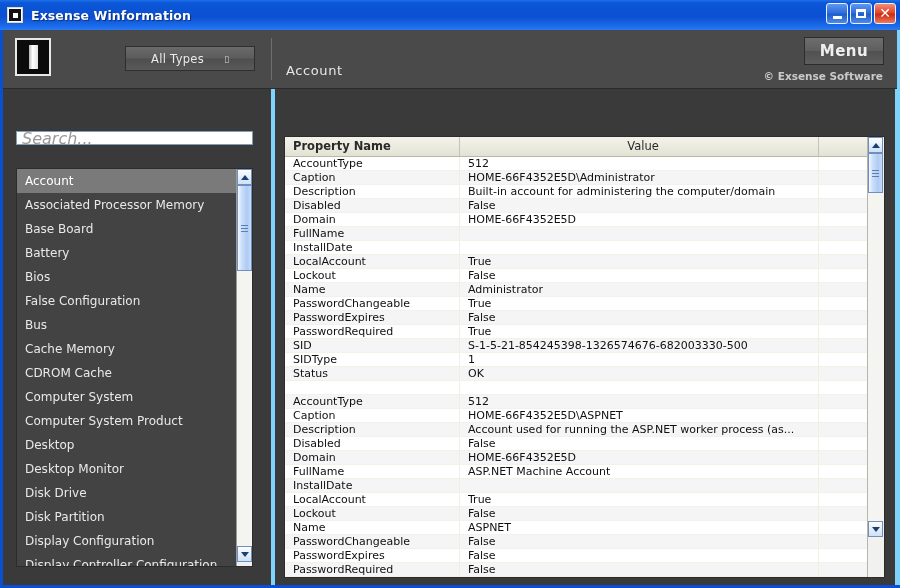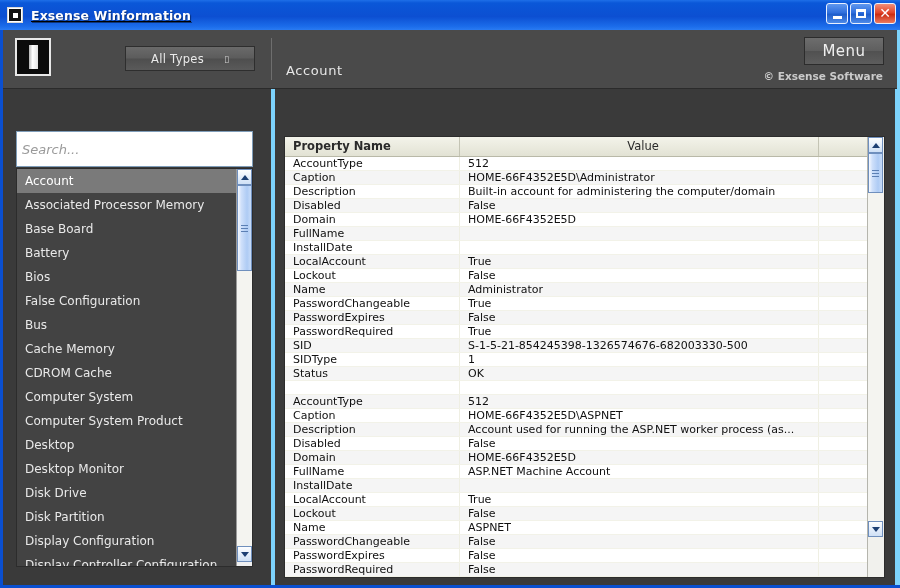--- a/index.html
+++ b/index.html
@@ -25,21 +25,20 @@
   }
 
   
   #titlebar {
     position: absolute;
     left: 0; top: 0;
     width: 900px; height: 30px;
     background: linear-gradient(180deg,#1e6fe8 0%,#0a57d8 10%,#0c4fd2 55%,#1b6cea 88%,#2a7bf2 100%);
     display: flex;
     align-items: center;
-    text-decoration: underline;
   }
   #titlebar-icon {
     width: 16px; height: 16px;
     margin-left: 7px;
     background: #ffffff;
     border: 1px solid #d8d8d8;
     box-sizing: border-box;
     display: flex;
     align-items: center;
     justify-content: center;
@@ -179,20 +178,21 @@
     background: linear-gradient(180deg,#6d6d6d 0%,#5f5f5f 48%,#515151 52%,#5d5d5d 100%);
     border: 1px solid #2c2c2c;
     box-sizing: border-box;
     display: flex;
     align-items: center;
     justify-content: center;
     color: #efefef;
     font-size: 15px;
     letter-spacing: .5px;
     cursor: default;
+    font-weight: bold;
   }
   #copyright {
     position: absolute;
     right: 14px; top: 40px;
     color: #cbcbcb;
     font-size: 10.5px;
     font-family: "DejaVu Sans", sans-serif;
     white-space: nowrap;
     font-weight: bold;
   }
@@ -200,26 +200,26 @@
   
   #left-panel {
     position: absolute;
     left: 0; top: 59px;
     width: 268px; height: 496px;
     background: #3a3a3a;
   }
   #search-input {
     position: absolute;
     left: 13px; top: 42px;
-    width: 237px; height: 36px;
+    width: 237px; height: 14px;
     box-sizing: border-box;
     background: #ffffff;
     border: 1px solid #7f9db9;
     outline: none;
-    font-size: 13px;
+    font-size: 16px;
     font-style: italic;
     color: #8a8a8a;
     padding: 0 5px;
     font-family: "DejaVu Sans", sans-serif;
   }
   #search-input::placeholder { color: #9a9a9a; font-style: italic; opacity: 1; }
 
   #list-frame {
     position: absolute;
     left: 13px; top: 79px;

